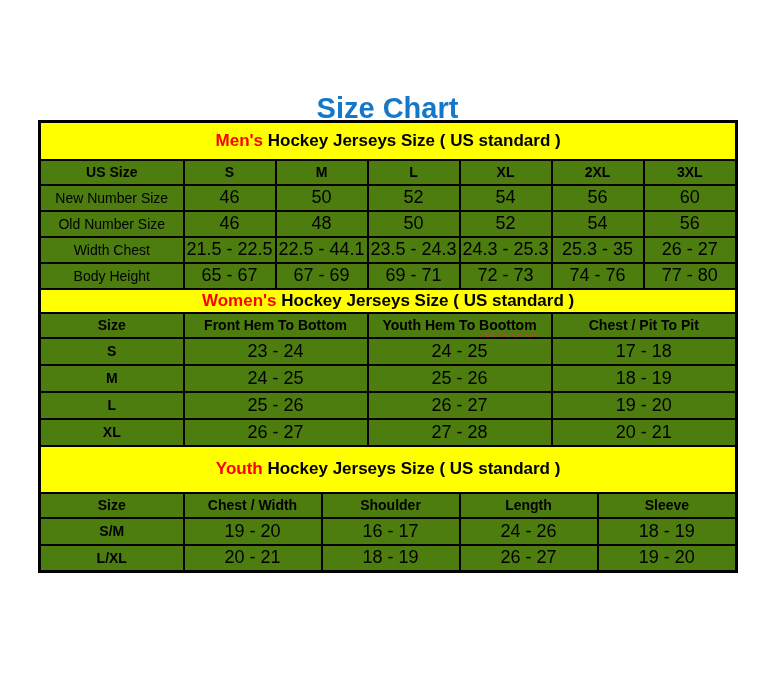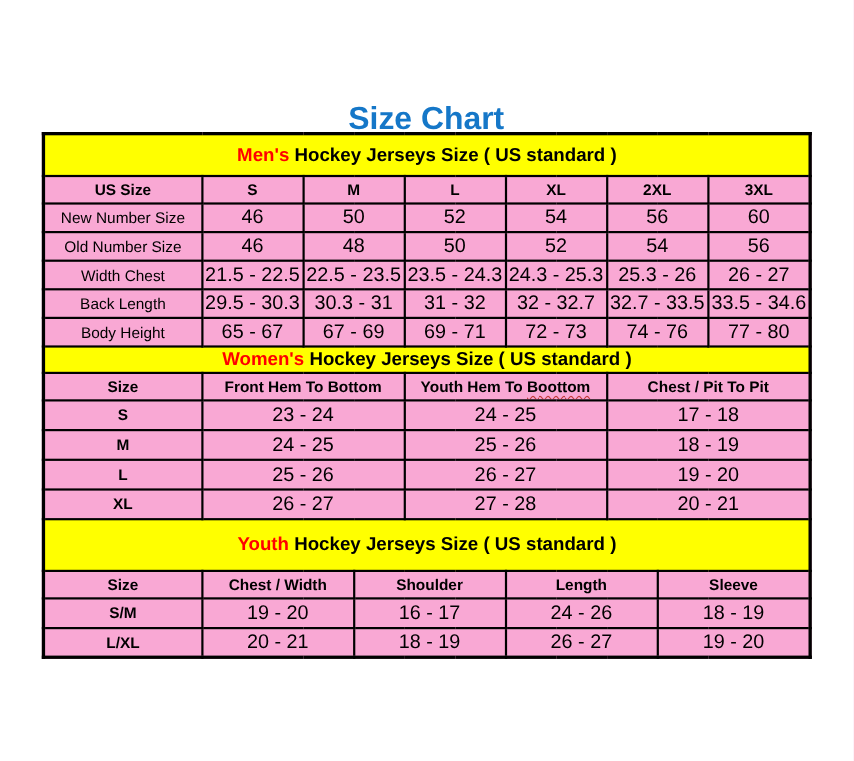--- a/index.html
+++ b/index.html
@@ -23,21 +23,21 @@
     color: #1577c8;
     letter-spacing: 0px;
     margin-top: 24px;
   }
   table.size-chart {
     position: absolute;
     left: 38px; top: 120px;
     border-collapse: collapse;
     table-layout: fixed;
     width: 697px;
-    background: #f9a8d4;
+    background: #4d7c0f;
   }
   table.size-chart { border: 3px solid #000; }
   table.size-chart td { border: 2px solid #000; text-align: center; vertical-align: middle; color: #000; }
   td.banner {
     background: #ffff00;
     font-weight: bold;
     font-size: 17px;
     height: 38px;
   }
   td.banner .hl { color: #ff0000; }
@@ -107,34 +107,25 @@
       <td class="cell" colspan="2">46</td>
       <td class="cell" colspan="2">48</td>
       <td class="cell" colspan="2">50</td>
       <td class="cell" colspan="2">52</td>
       <td class="cell" colspan="2">54</td>
       <td class="cell" colspan="2">56</td>
     </tr>
     <tr class="m-row">
       <td class="label-plain">Width Chest</td>
       <td class="cell" colspan="2">21.5 - 22.5</td>
-      <td class="cell" colspan="2">22.5 - 23.5</td>
+      <td class="cell" colspan="2">22.5 - 44.1</td>
       <td class="cell" colspan="2">23.5 - 24.3</td>
       <td class="cell" colspan="2">24.3 - 25.3</td>
-      <td class="cell" colspan="2">25.3 - 26</td>
+      <td class="cell" colspan="2">25.3 - 35</td>
       <td class="cell" colspan="2">26 - 27</td>
-    </tr>
-    <tr class="m-row">
-      <td class="label-plain">Back Length</td>
-      <td class="cell" colspan="2">29.5 - 30.3</td>
-      <td class="cell" colspan="2">30.3 - 31</td>
-      <td class="cell" colspan="2">31 - 32</td>
-      <td class="cell" colspan="2">32 - 32.7</td>
-      <td class="cell" colspan="2">32.7 - 33.5</td>
-      <td class="cell" colspan="2">33.5 - 34.6</td>
     </tr>
     <tr class="m-row">
       <td class="label-plain">Body Height</td>
       <td class="cell" colspan="2">65 - 67</td>
       <td class="cell" colspan="2">67 - 69</td>
       <td class="cell" colspan="2">69 - 71</td>
       <td class="cell" colspan="2">72 - 73</td>
       <td class="cell" colspan="2">74 - 76</td>
       <td class="cell" colspan="2">77 - 80</td>
     </tr>

